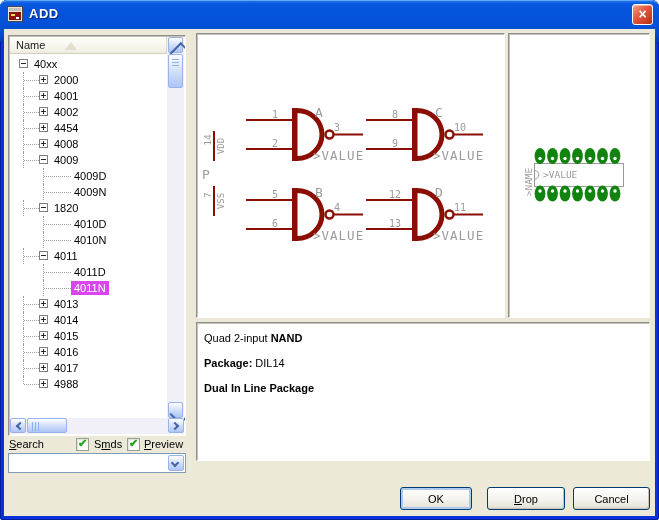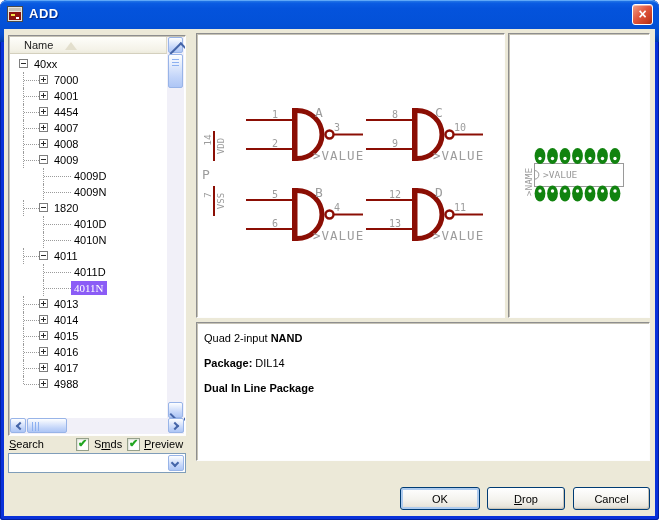--- a/index.html
+++ b/index.html
@@ -34,35 +34,35 @@
   
   .sunken { position:absolute; background:#fff;
     border:1px solid; border-color:#8E8E8E #FDFDFD #FDFDFD #8E8E8E;
     box-shadow: inset 1px 1px 0 #C6C3B6; }
 
   
   .tree-panel { left:4px; top:6px; width:178px; height:401px; overflow:hidden; }
   .tree-header { position:absolute; left:1px; top:1px; right:18px; height:17px;
     background: linear-gradient(180deg,#FEFEFA 0%,#F4F2E8 80%,#EDEBDD 100%);
     border-right:1px solid #DDD9C8; border-bottom:1px solid #D4D0BE;
-    font-size:11px; color:#202020; line-height:16px; padding-left:14px; }
+    font-size:11px; color:#202020; line-height:16px; padding-left:6px; }
   .sort-tri { position:absolute; left:55px; top:5px; width:0; height:0;
     border-left:6px solid transparent; border-right:6px solid transparent;
     border-bottom:8px solid #E3DFCD; }
   .tree-view { position:absolute; left:1px; top:18px; right:18px; bottom:17px; overflow:hidden; background:#fff; }
   #tree-rows { position:absolute; left:2px; top:2px; right:0; }
   .trow { position:relative; height:16px; font-size:11px; color:#000; }
   .gv { position:absolute; top:0; height:16px; border-left:1px dotted #9B9B9B; }
   .gv.half { height:8px; }
   .gh { position:absolute; top:8px; border-top:1px dotted #9B9B9B; }
   .exp { position:absolute; top:3px; width:9px; height:9px; background:#fff; border:1px solid #7E7E7E; }
   .exp .h { position:absolute; left:1px; top:3px; width:5px; height:1px; background:#2A2A2A; }
   .exp .v { position:absolute; left:3px; top:1px; width:1px; height:5px; background:#2A2A2A; }
   .tlabel { position:absolute; top:1px; line-height:14px; padding:0 3px; white-space:nowrap; }
-  .trow.sel .tlabel { background:#8b5cf6; color:#fff;font-family:Liberation Serif, serif; }
+  .trow.sel .tlabel { background:#d946ef; color:#fff; }
 
   
   .sb-btn, .sb-thumb { background: linear-gradient(180deg,#FDFEFF 0%,#D7E3FB 45%,#C2D4F9 70%,#AEC6F5 100%);
     border:1px solid #98B4E8; border-radius:2px; position:absolute; }
   .vsb { position:absolute; top:1px; right:1px; width:17px; bottom:17px; background:#F1F0F8; }
   .vsb .up { left:1px; top:0; width:15px; height:16px; }
   .vsb .down { left:1px; bottom:0; width:15px; height:16px; }
   .vsb .sb-thumb { left:1px; top:17px; width:15px; height:34px; }
   .hsb { position:absolute; left:1px; right:1px; bottom:1px; height:16px; background:#F1F0F8; }
   .hsb .lt { left:0; top:0; width:16px; height:15px; }
@@ -107,21 +107,21 @@
   .desc-inner { padding:9px 7px; }
   .desc-line { margin-bottom:13px; }
 
   
   .btn-row { position:absolute; left:0; right:0; top:458px; height:29px; }
   .xp-btn { position:absolute; top:0; height:23px; border:1px solid #003C74; border-radius:3px;
     background: linear-gradient(180deg,#FFFFFF 0%,#F4F3EE 55%,#E9E6DD 85%,#D8D5CC 100%);
     font-family:"Liberation Sans",sans-serif; font-size:11px; color:#000; cursor:pointer;
     box-shadow: inset -1px -1px 0 #C8C4B8; }
   .xp-btn.default { box-shadow: inset 0 0 0 2px #AECBEE; }
-  .btn-ok     { left:396px; width:80px; }
+  .btn-ok     { left:396px; width:72px; }
   .btn-drop   { left:483px; width:78px; }
   .btn-cancel { left:569px; width:77px; }
 </style>
 </head>
 <body>
 
 <div class="window">
 
   <div class="titlebar">
     <div class="ticon">
@@ -149,48 +149,48 @@
               </span>
               <span class="tlabel" style="left:19px">40xx</span>
             </div>
             <div class="trow">
               <i class="gv" style="left:11px"></i>
               <i class="gh" style="left:12px;width:15px"></i>
               <span class="exp" style="left:27px">
                 <i class="h"></i>
                 <i class="v"></i>
               </span>
-              <span class="tlabel" style="left:39px">7000</span>
+              <span class="tlabel" style="left:39px">2000</span>
             </div>
             <div class="trow">
               <i class="gv" style="left:11px"></i>
               <i class="gh" style="left:12px;width:15px"></i>
               <span class="exp" style="left:27px">
                 <i class="h"></i>
                 <i class="v"></i>
               </span>
               <span class="tlabel" style="left:39px">4001</span>
             </div>
             <div class="trow">
               <i class="gv" style="left:11px"></i>
               <i class="gh" style="left:12px;width:15px"></i>
               <span class="exp" style="left:27px">
                 <i class="h"></i>
                 <i class="v"></i>
               </span>
+              <span class="tlabel" style="left:39px">4002</span>
+            </div>
+            <div class="trow">
+              <i class="gv" style="left:11px"></i>
+              <i class="gh" style="left:12px;width:15px"></i>
+              <span class="exp" style="left:27px">
+                <i class="h"></i>
+                <i class="v"></i>
+              </span>
               <span class="tlabel" style="left:39px">4454</span>
-            </div>
-            <div class="trow">
-              <i class="gv" style="left:11px"></i>
-              <i class="gh" style="left:12px;width:15px"></i>
-              <span class="exp" style="left:27px">
-                <i class="h"></i>
-                <i class="v"></i>
-              </span>
-              <span class="tlabel" style="left:39px">4007</span>
             </div>
             <div class="trow">
               <i class="gv" style="left:11px"></i>
               <i class="gh" style="left:12px;width:15px"></i>
               <span class="exp" style="left:27px">
                 <i class="h"></i>
                 <i class="v"></i>
               </span>
               <span class="tlabel" style="left:39px">4008</span>
             </div>

